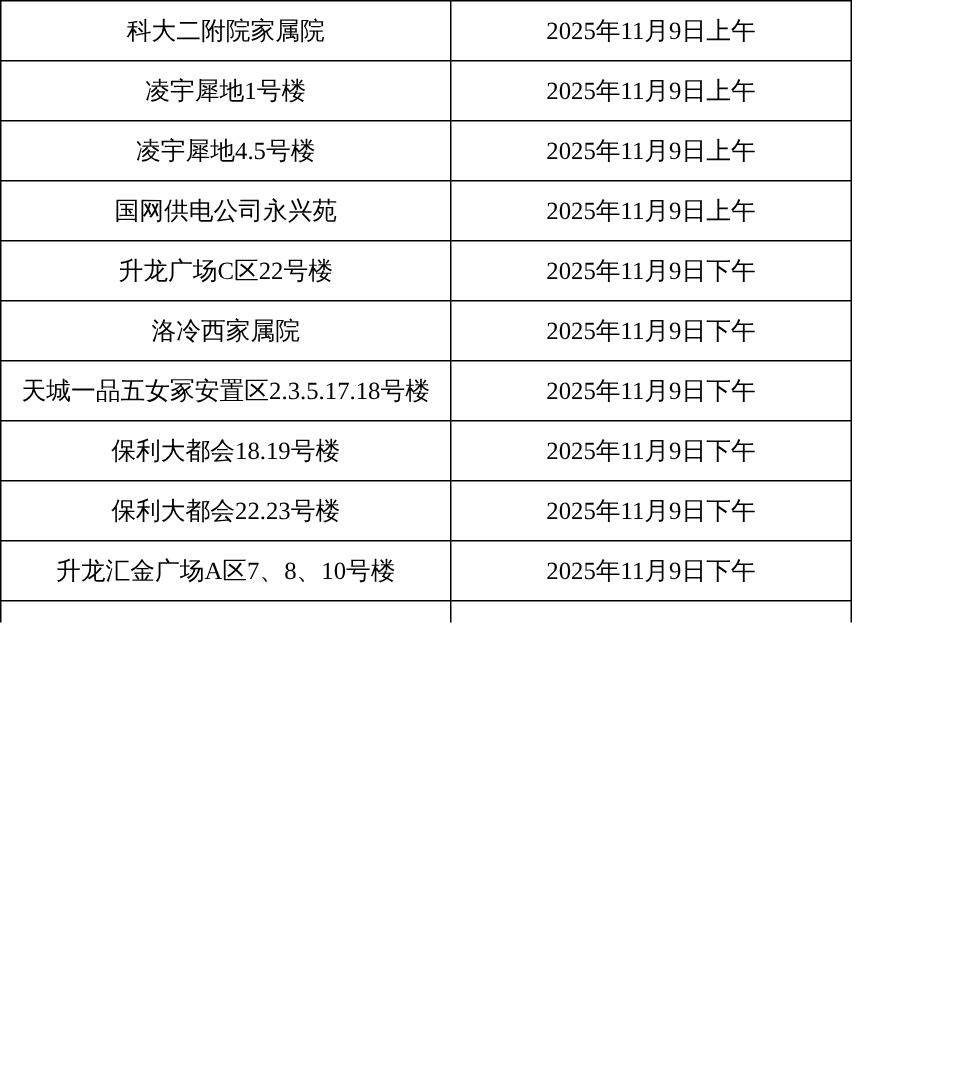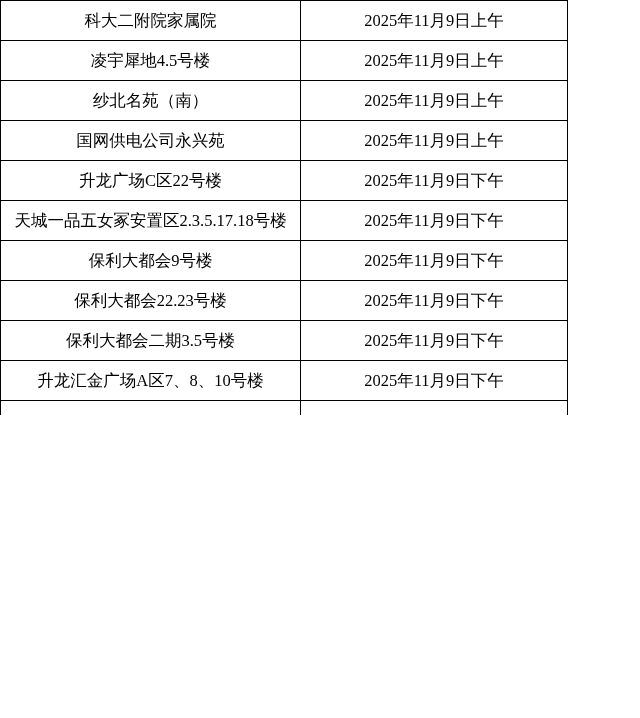--- a/index.html
+++ b/index.html
@@ -60,49 +60,49 @@
     <colgroup>
       <col class="col-name">
       <col class="col-time">
     </colgroup>
     <tbody>
       <tr>
         <td class="cell-name">科大二附院家属院</td>
         <td class="cell-time">2025年11月9日上午</td>
       </tr>
       <tr>
-        <td class="cell-name">凌宇犀地4.5号楼</td>
+        <td class="cell-name">凌宇犀地1号楼</td>
         <td class="cell-time">2025年11月9日上午</td>
       </tr>
       <tr>
-        <td class="cell-name">纱北名苑（南）</td>
+        <td class="cell-name">凌宇犀地4.5号楼</td>
         <td class="cell-time">2025年11月9日上午</td>
       </tr>
       <tr>
         <td class="cell-name">国网供电公司永兴苑</td>
         <td class="cell-time">2025年11月9日上午</td>
       </tr>
       <tr>
         <td class="cell-name">升龙广场C区22号楼</td>
         <td class="cell-time">2025年11月9日下午</td>
       </tr>
       <tr>
+        <td class="cell-name">洛冷西家属院</td>
+        <td class="cell-time">2025年11月9日下午</td>
+      </tr>
+      <tr>
         <td class="cell-name">天城一品五女冢安置区2.3.5.17.18号楼</td>
         <td class="cell-time">2025年11月9日下午</td>
       </tr>
       <tr>
-        <td class="cell-name">保利大都会9号楼</td>
+        <td class="cell-name">保利大都会18.19号楼</td>
         <td class="cell-time">2025年11月9日下午</td>
       </tr>
       <tr>
         <td class="cell-name">保利大都会22.23号楼</td>
-        <td class="cell-time">2025年11月9日下午</td>
-      </tr>
-      <tr>
-        <td class="cell-name">保利大都会二期3.5号楼</td>
         <td class="cell-time">2025年11月9日下午</td>
       </tr>
       <tr>
         <td class="cell-name">升龙汇金广场A区7、8、10号楼</td>
         <td class="cell-time">2025年11月9日下午</td>
       </tr>
       <tr class="partial-row">
         <td></td>
         <td></td>
       </tr>

